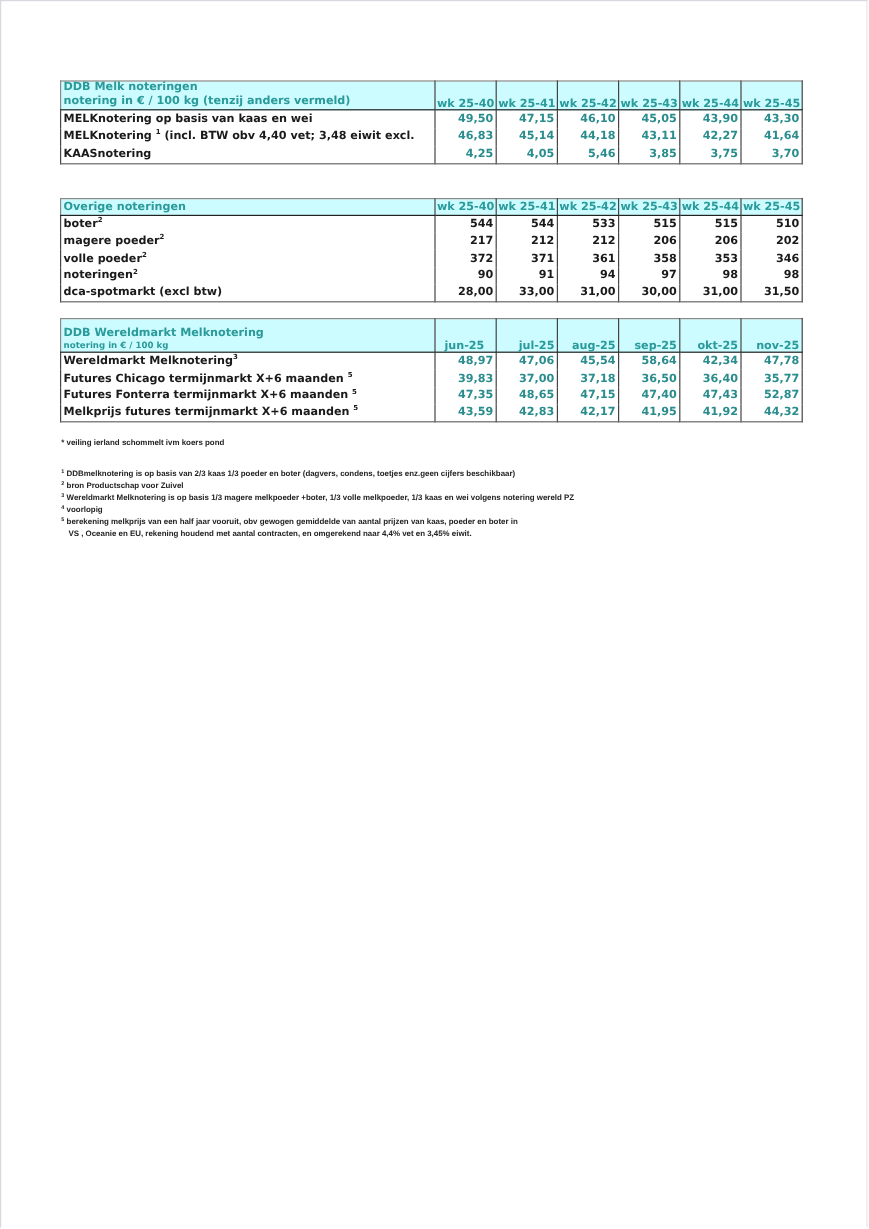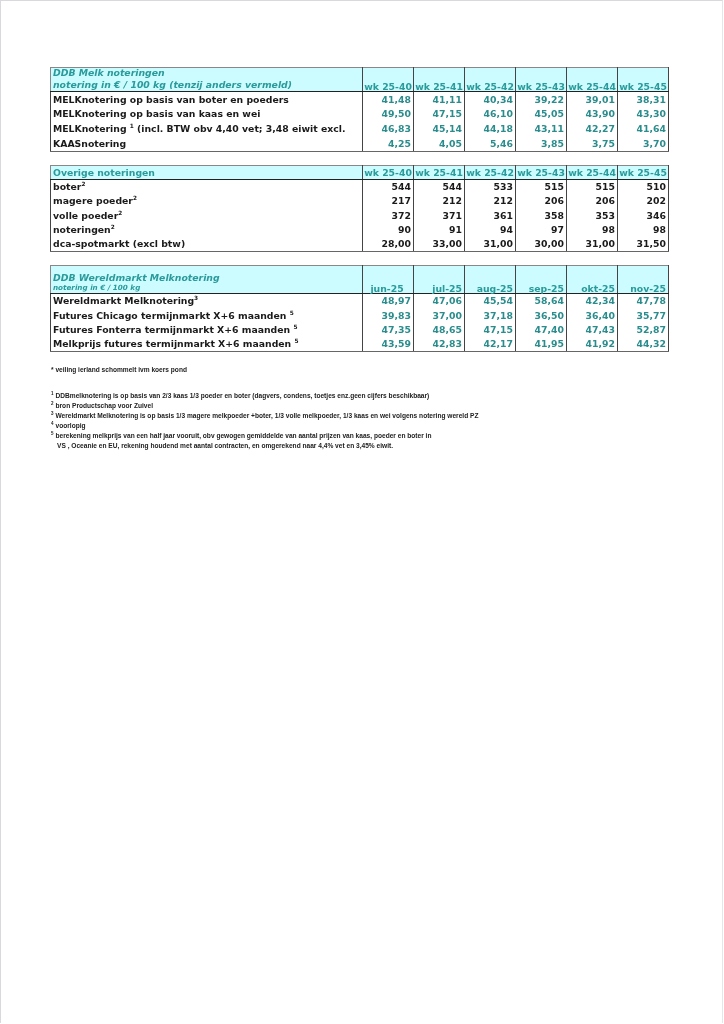--- a/index.html
+++ b/index.html
@@ -47,21 +47,21 @@
     table.dt td.num.dark { color: #1a1a1a; }
     table.dt tr.hdr td {
       background: #ccfcff;
       color: #2a9a9a;
       border-top: 1.5px solid #888;
       border-bottom: 1.5px solid #222;
     }
     table.dt tr.hdr td.num { color: #2a9a9a; text-align: center; padding: 0; }
     table.dt tr.hdr td.lbl { border-left: 1.5px solid #888; }
     table.dt tr.last td { border-bottom: 1.5px solid #666; }
-    .hdr2 .line1, .hdr2 .line2 { display: block; font-style: italic; }
+    .hdr2 .line1, .hdr2 .line2 { display: block; }
     .hdr2 .line1 { margin-bottom: 2px; }
     .hdr2 .line2.small { font-size: 7.2px; }
     sup { font-size: 5.8px; vertical-align: 4px; line-height: 0; }
     .tbl1 { top: 66px; }
     .tbl1 tr.hdr td { height: 24px; vertical-align: bottom; padding-bottom: 2px; }
     .tbl2 { top: 164px; }
     .tbl2 tr.hdr td { height: 14px; }
     .tbl2 tr.body td { height: 14.4px; }
     .tbl3 { top: 264px; }
     .tbl3 tr.hdr td { height: 28px; vertical-align: bottom; padding-bottom: 2px; margin-top: 48px; }
@@ -93,29 +93,20 @@
         <span class="line2">notering in € / 100 kg  (tenzij anders vermeld)</span>
       </td>
       <td class="num">wk 25-40</td>
       <td class="num">wk 25-41</td>
       <td class="num">wk 25-42</td>
       <td class="num">wk 25-43</td>
       <td class="num">wk 25-44</td>
       <td class="num">wk 25-45</td>
     </tr>
     <tr class="body">
-      <td class="lbl"><span>MELKnotering op basis van boter en poeders</span></td>
-      <td class="num">41,48</td>
-      <td class="num">41,11</td>
-      <td class="num">40,34</td>
-      <td class="num">39,22</td>
-      <td class="num">39,01</td>
-      <td class="num">38,31</td>
-    </tr>
-    <tr class="body">
       <td class="lbl"><span>MELKnotering op basis van kaas en wei</span></td>
       <td class="num">49,50</td>
       <td class="num">47,15</td>
       <td class="num">46,10</td>
       <td class="num">45,05</td>
       <td class="num">43,90</td>
       <td class="num">43,30</td>
     </tr>
     <tr class="body">
       <td class="lbl"><span>MELKnotering </span><sup>1</sup><span> (incl. BTW  obv 4,40 vet; 3,48 eiwit excl.</span></td>

